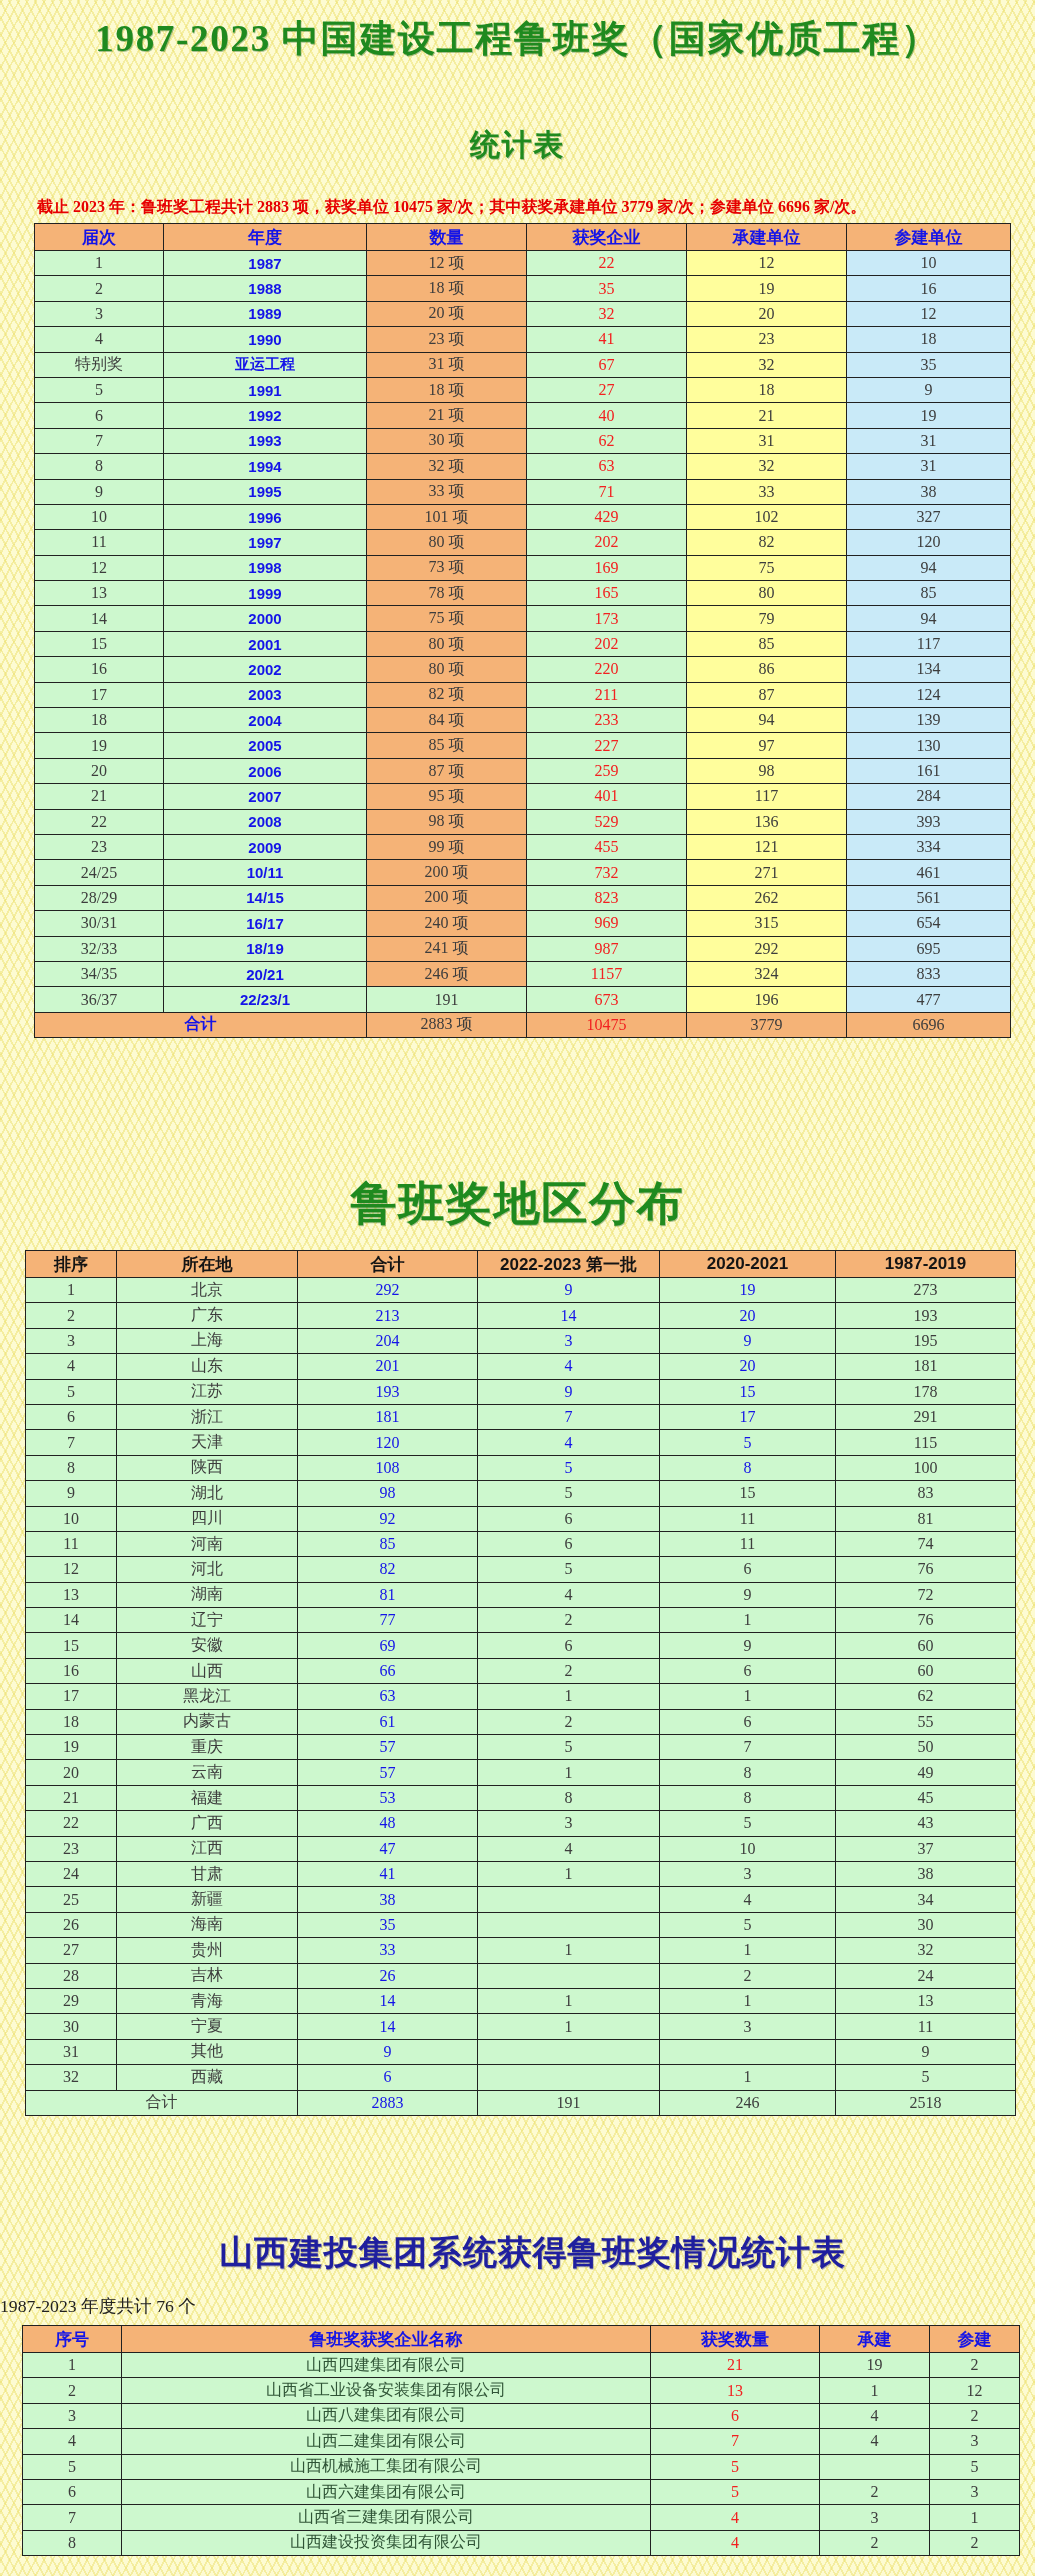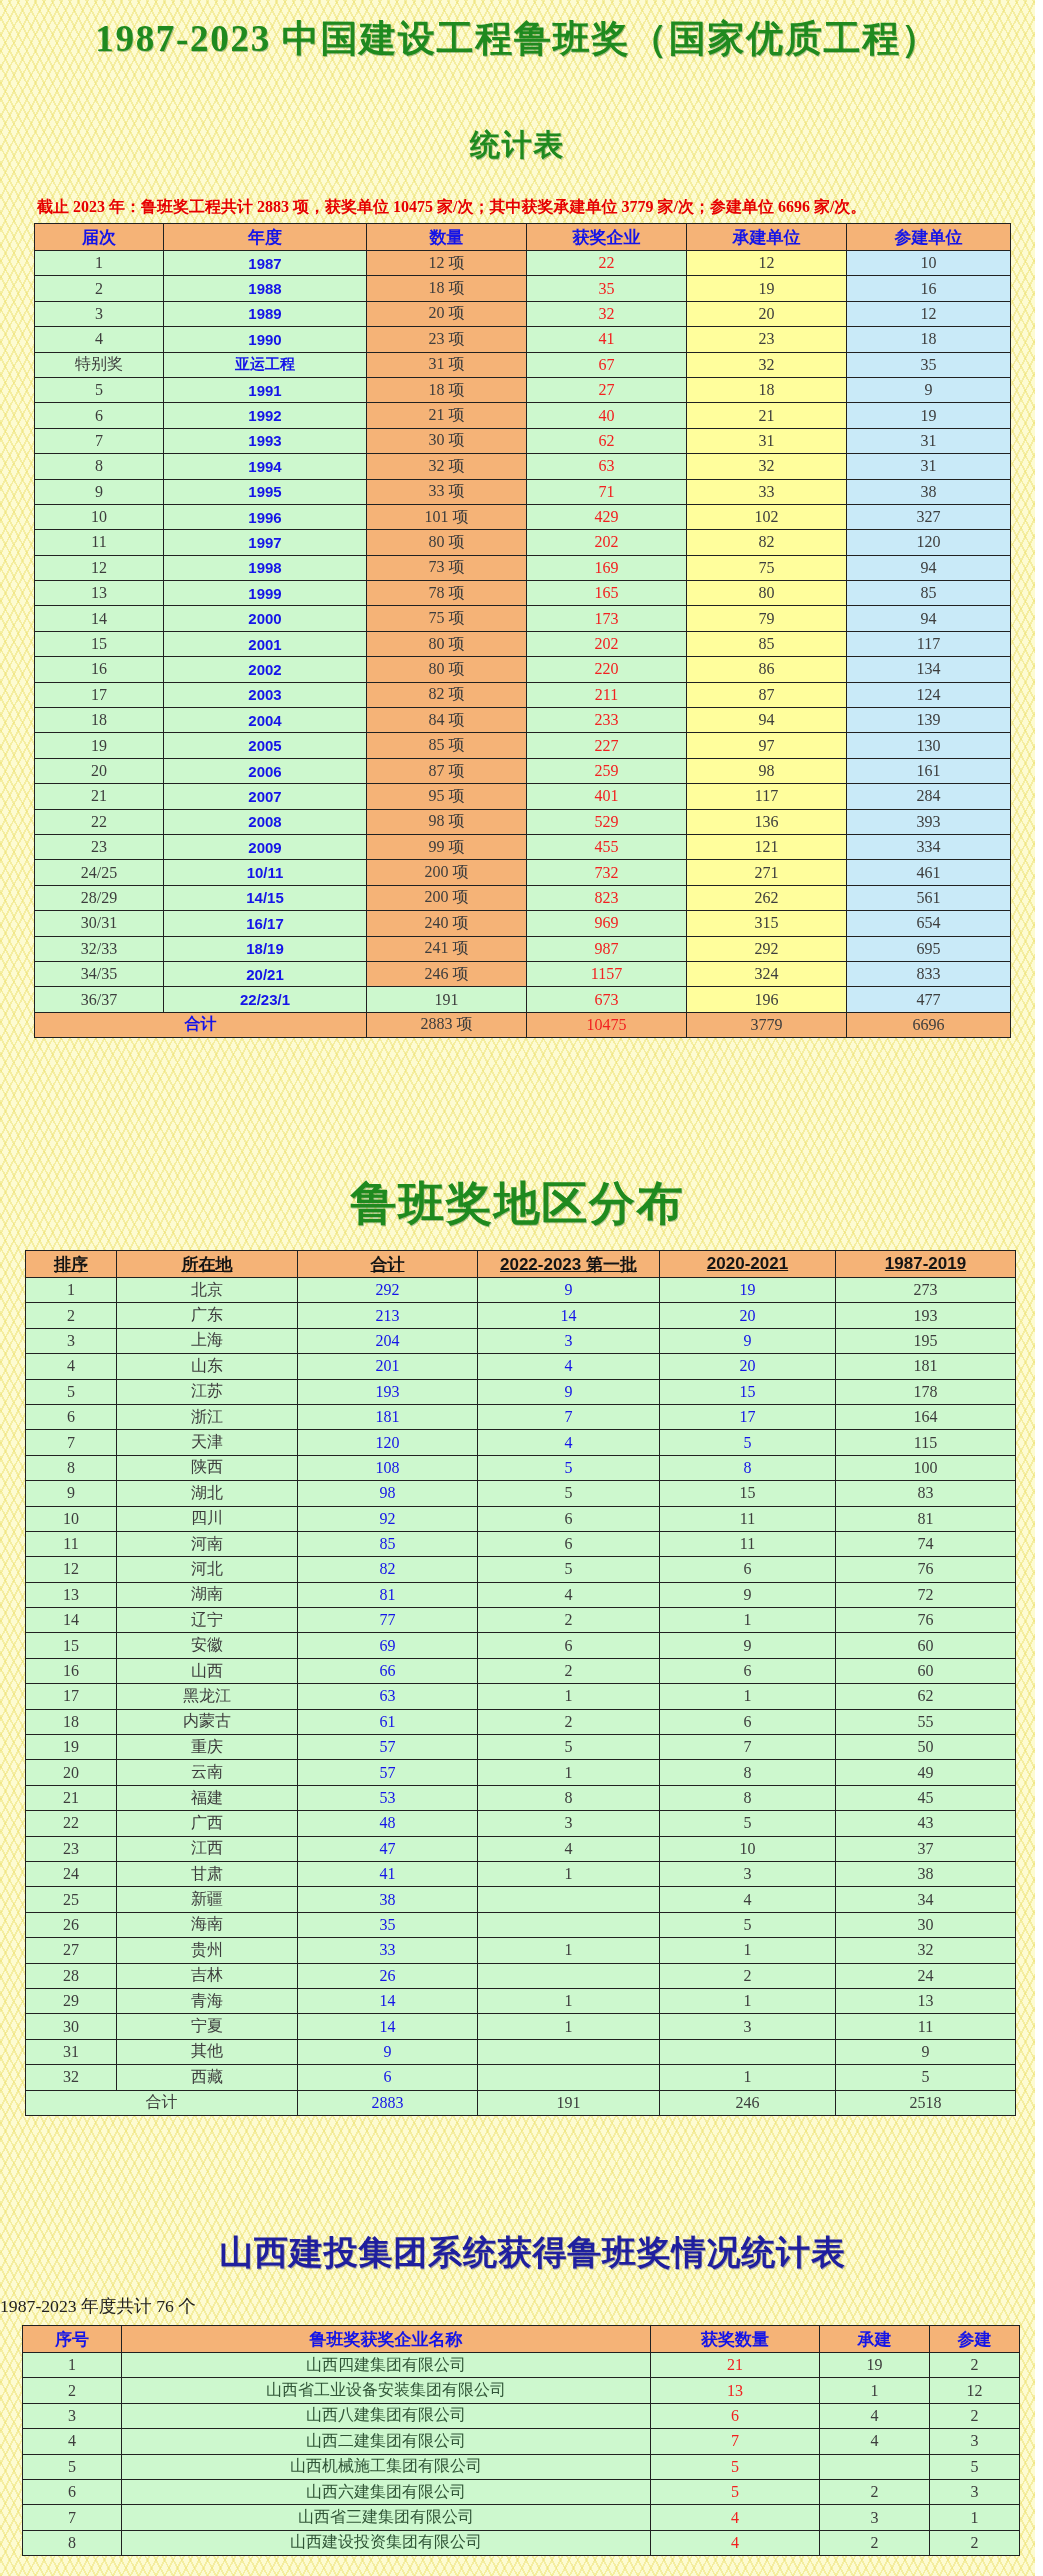--- a/index.html
+++ b/index.html
@@ -27,21 +27,21 @@
   td,th{border:1.7px solid #212121; overflow:hidden; white-space:nowrap;
         text-align:center; vertical-align:middle; padding:0;}
   td{height:24.4px; font-size:16px; color:#3d3d3d;}
   th{height:26px; font-size:17px;}
 
   #table1{left:34px; top:223px; width:977px;}
   #table2{left:25px; top:1250px; width:990px;}
   #table3{left:22px; top:2325px; width:998px;}
 
   .th-blue{background:#F5B377; color:#1414e8; font-family:"Liberation Sans",sans-serif;}
-  .th-black{background:#F5B377; color:#141414; font-family:"Liberation Sans",sans-serif;text-decoration:underline;}
+  .th-black{background:#F5B377; color:#141414; font-family:"Liberation Sans",sans-serif;}
 
   .bg-green{background:#CDF8CE;}
   .bg-orange{background:#F5B377;}
   .bg-yellow{background:#FFFE9C;}
   .bg-blue{background:#C9EAF8;}
 
   .t-blue{color:#1414e8;}
   .t-red{color:#f22020;}
   .t-dark{color:#3d3d3d;}
   .t-year{color:#1414e8; font-family:"Liberation Sans",sans-serif; font-weight:bold; font-size:15px;}
@@ -390,21 +390,21 @@
           <td class="bg-green t-blue">9</td>
           <td class="bg-green t-blue">15</td>
           <td class="bg-green t-dark">178</td>
         </tr>
         <tr>
           <td class="bg-green t-dark">6</td>
           <td class="bg-green t-dark">浙江</td>
           <td class="bg-green t-blue">181</td>
           <td class="bg-green t-blue">7</td>
           <td class="bg-green t-blue">17</td>
-          <td class="bg-green t-dark">164</td>
+          <td class="bg-green t-dark">291</td>
         </tr>
         <tr>
           <td class="bg-green t-dark">7</td>
           <td class="bg-green t-dark">天津</td>
           <td class="bg-green t-blue">120</td>
           <td class="bg-green t-blue">4</td>
           <td class="bg-green t-blue">5</td>
           <td class="bg-green t-dark">115</td>
         </tr>
         <tr>

